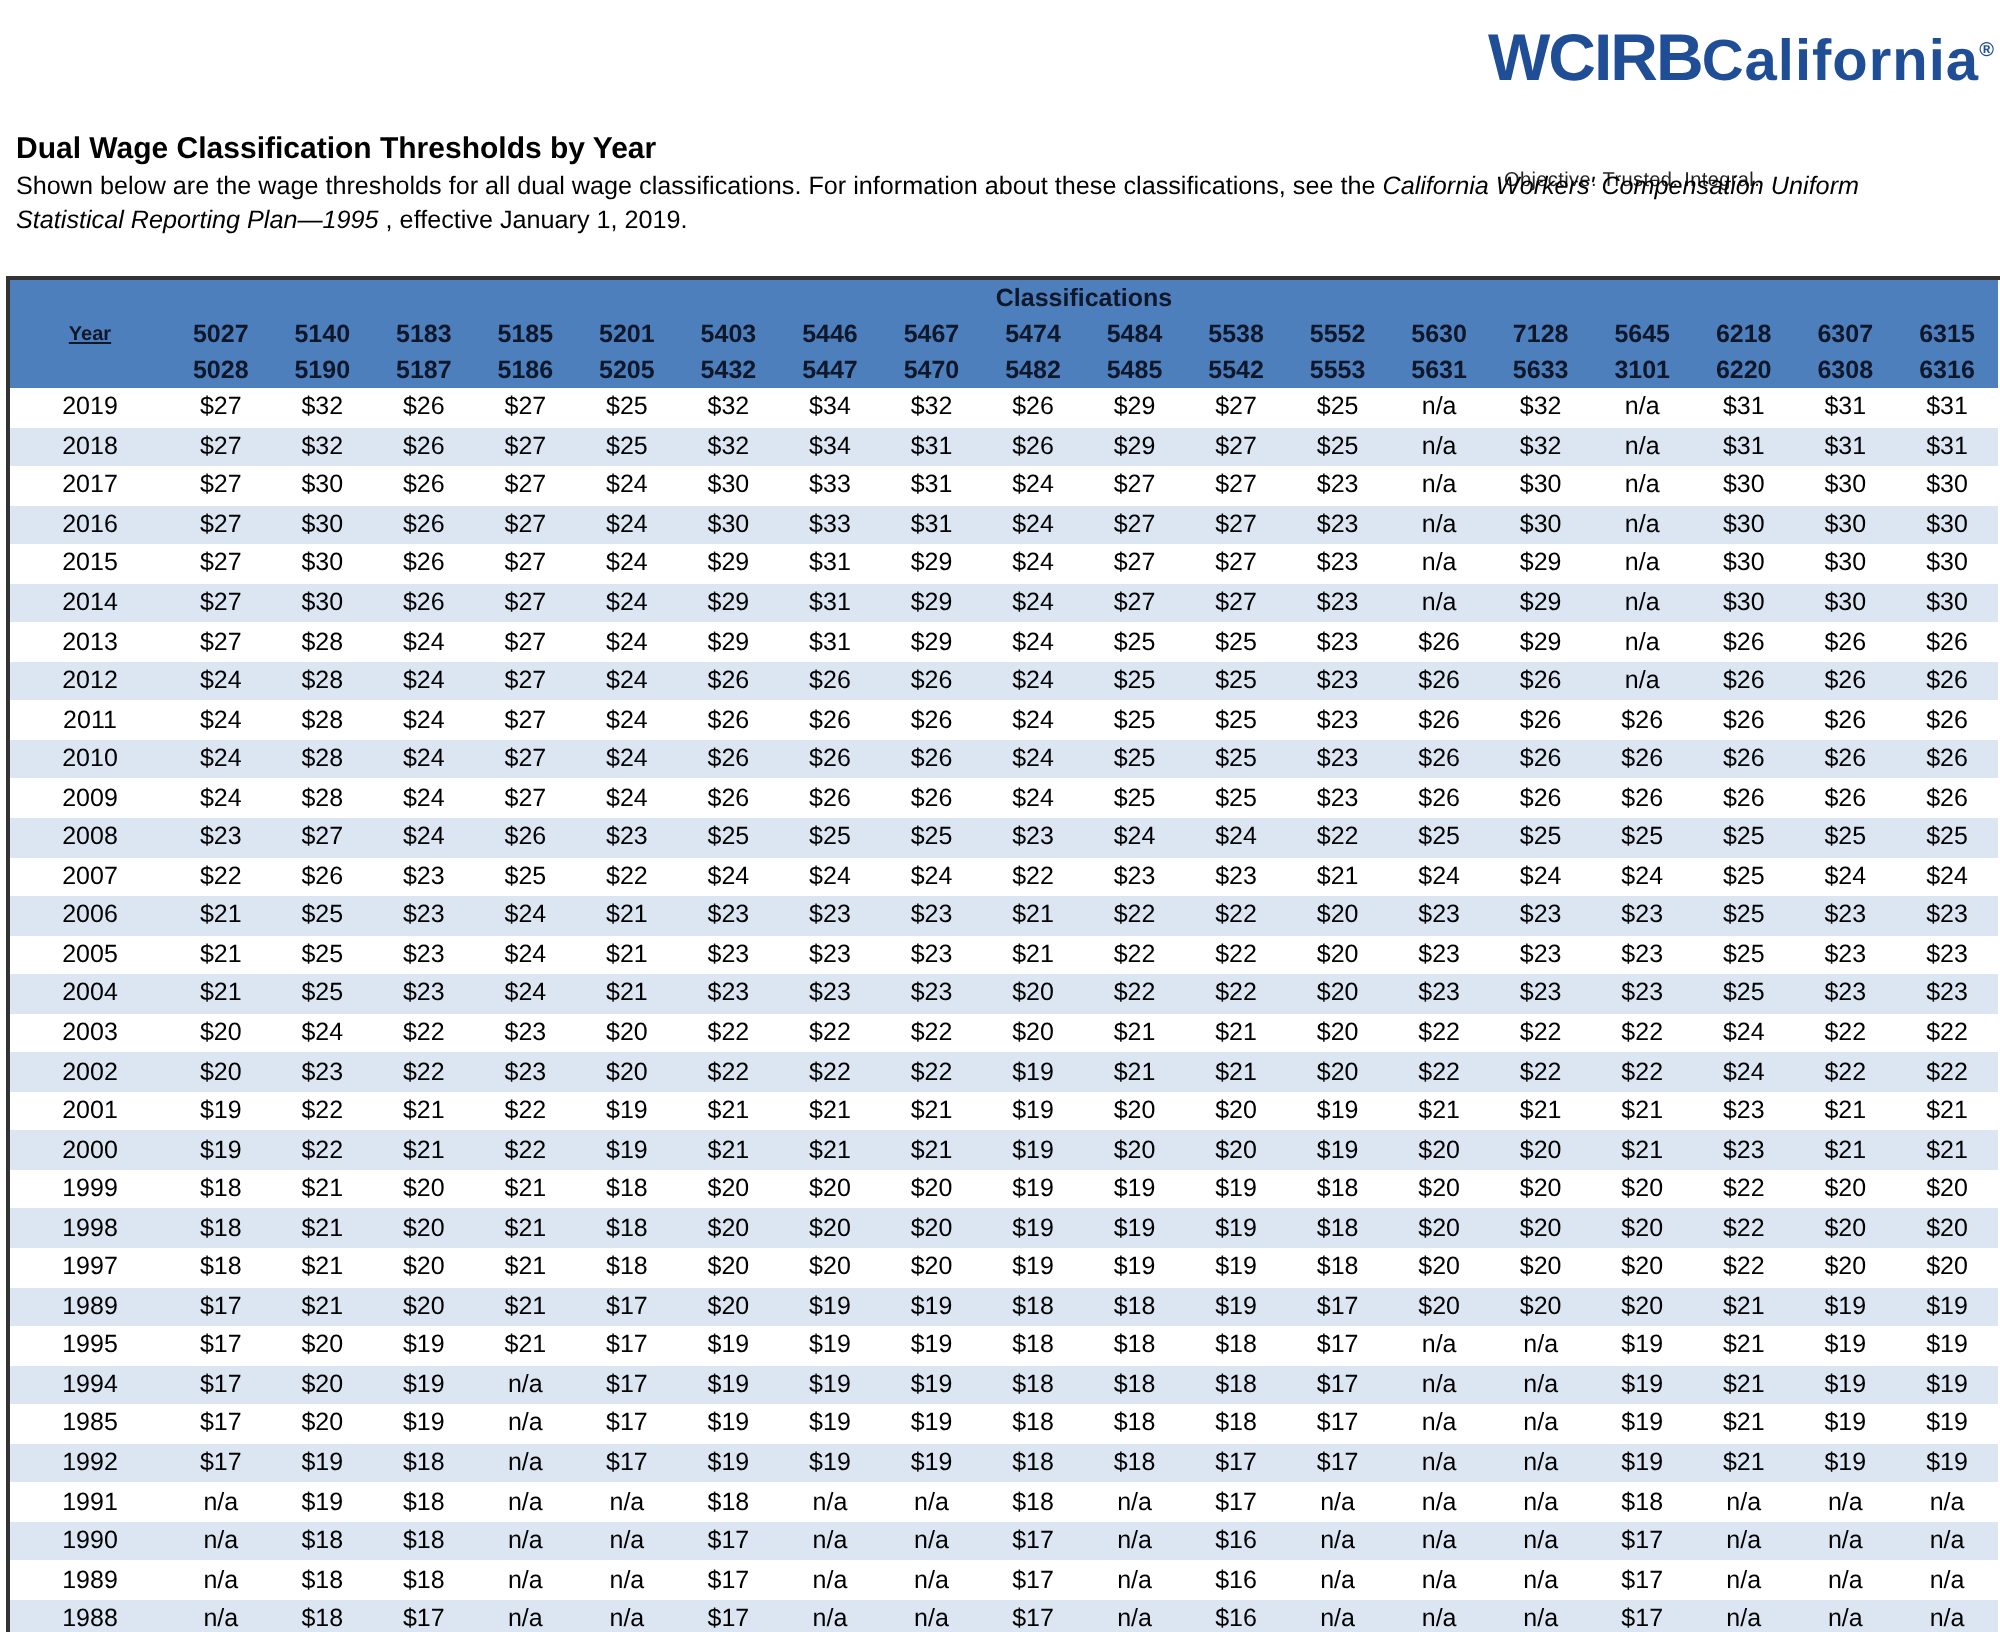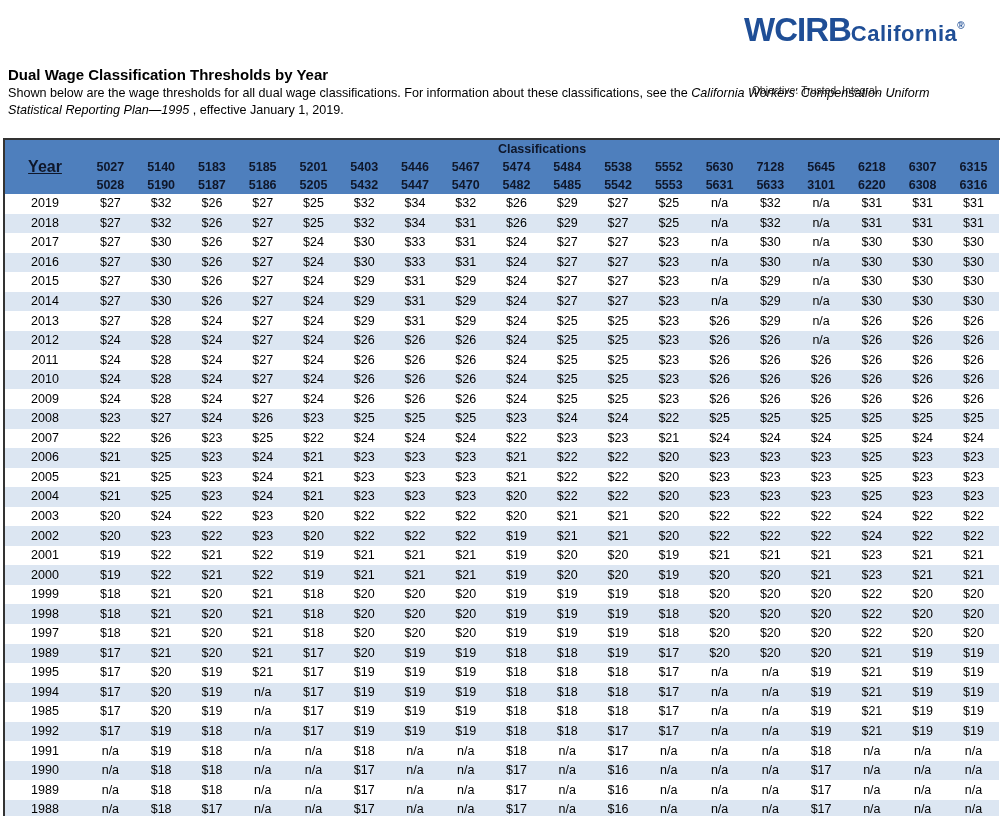--- a/index.html
+++ b/index.html
@@ -1,30 +1,30 @@
 <!DOCTYPE html>
 <html><head>
 <meta charset="utf-8">
 <style>
   html, body { margin: 0; padding: 0; background: #ffffff; }
   body { width: 1000px; height: 816px; overflow: hidden; position: relative; font-family: "Liberation Sans", sans-serif; color: #000; }
   .logo { position: absolute; top: 8px; right: 8px; width: 250px; height: 44px; }
   .logo .mark { position: absolute; left: 2px; top: 0px; font-family: "Liberation Sans", sans-serif; font-weight: bold; font-size: 33px; letter-spacing: -1px; color: #1f4e96; line-height: 36px; }
-  .logo .mark .cal { font-size: 22px; letter-spacing: 0.5px; font-weight: bold; margin-top: 24px; }
+  .logo .mark .cal { font-size: 29px; letter-spacing: 0.5px; font-weight: bold; margin-top: 24px; }
   .logo .mark .reg { font-size: 10px; vertical-align: super; }
   .logo .tag { position: absolute; left: 10px; top: 30px; font-size: 10px; color: #222; letter-spacing: 0.2px; margin-top: 47px; }
   .title { position: absolute; left: 8px; top: 66px; font-size: 15px; font-weight: bold; }
   .desc { position: absolute; left: 8px; top: 85px; width: 975px; font-size: 12.6px; line-height: 17px; }
   .desc i { font-style: italic; }
   .tablewrap { position: absolute; left: 3px; top: 138px; width: 996px; border-left: 2px solid #333; border-top: 2px solid #333; }
   table { border-collapse: collapse; width: 994px; table-layout: fixed; }
   thead th { background: #4e7fbd; color: #0f172a; font-weight: bold; font-size: 12.5px; padding: 0; text-align: center; }
   thead tr.cls th { height: 18px; }
   thead tr.codes th { height: 18px; }
-  th.year { font-size: 16px; text-decoration: underline; }
+  th.year { font-size: 10px; text-decoration: underline; }
   tbody td { font-size: 12.5px; text-align: center; height: 19.55px; padding: 0; line-height: 19px; }
   tbody tr:nth-child(odd) td { background: #ffffff; }
   tbody tr:nth-child(even) td { background: #dce6f2; }
   col.yc { width: 80px; }
 </style>
 </head>
 <body>
 
 <div class="logo">
   <div class="mark"><span>WCIRB</span><span class="cal">California</span><span class="reg">®</span></div>

